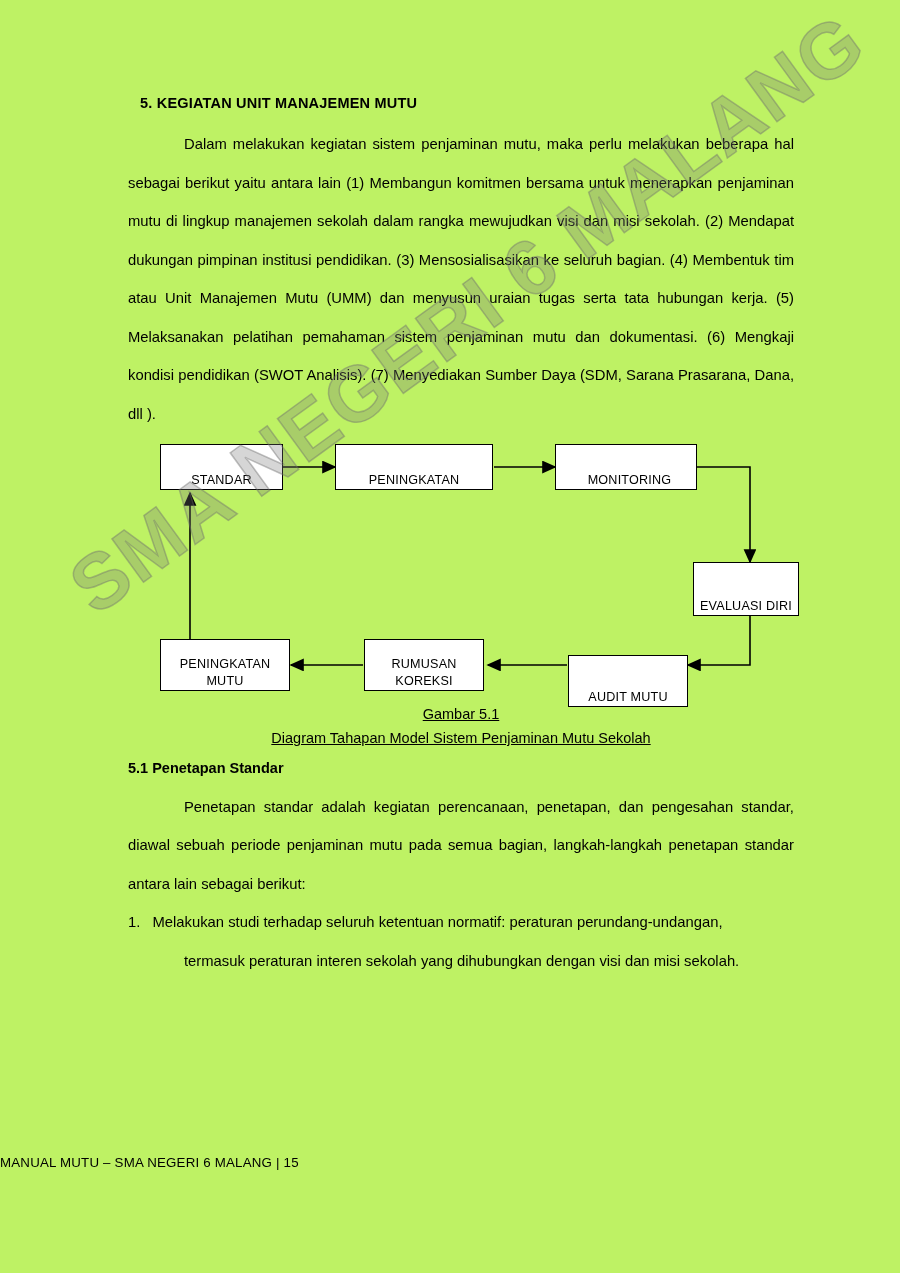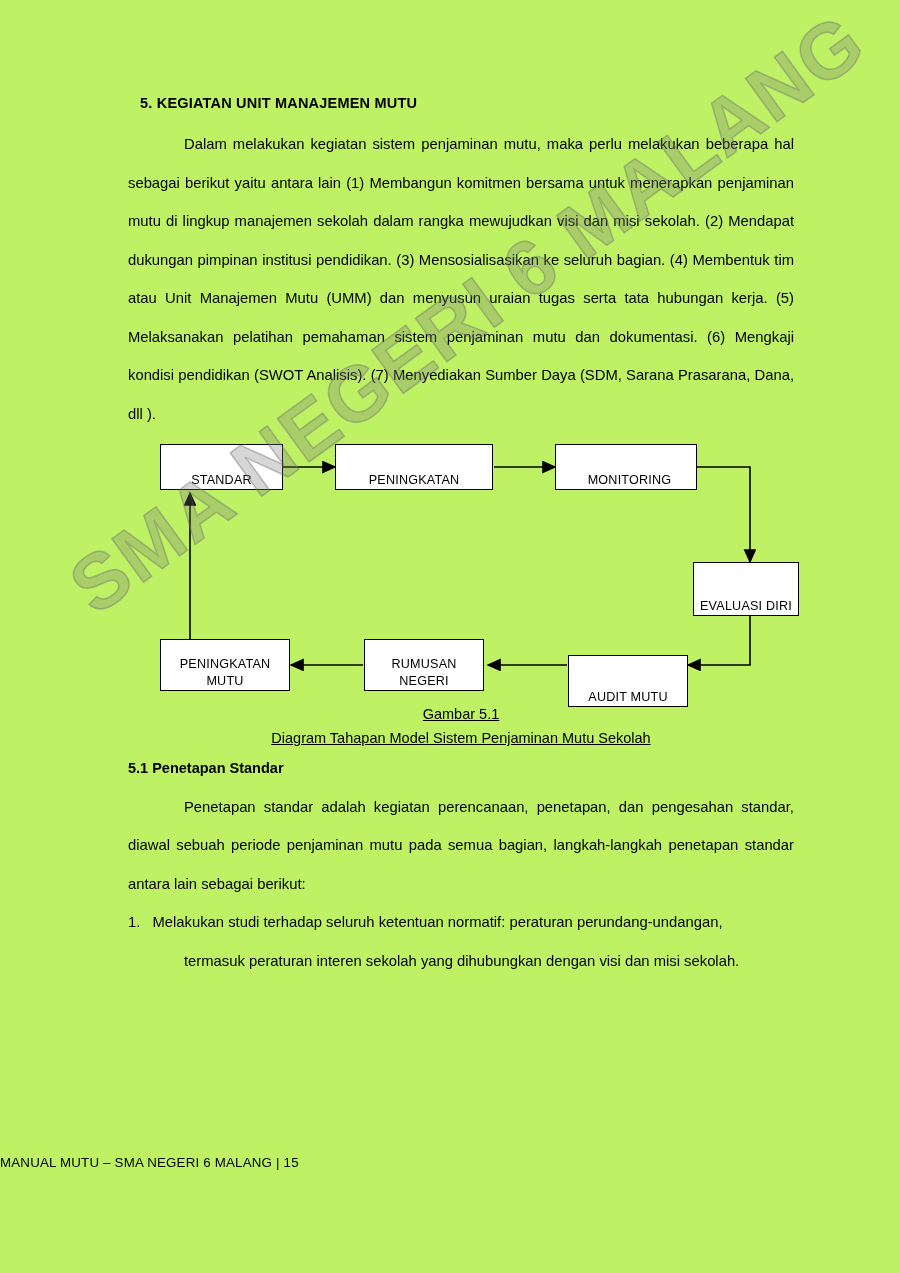--- a/index.html
+++ b/index.html
@@ -186,21 +186,21 @@
 
       <div class="node" style="left:565px; top:123px; width:106px; height:54px;">
         <span>EVALUASI DIRI</span>
       </div>
 
       <div class="node" style="left:440px; top:216px; width:120px; height:52px;">
         <span>AUDIT MUTU</span>
       </div>
 
       <div class="node" style="left:236px; top:200px; width:120px; height:52px;">
-        <span>RUMUSAN NEGERI</span>
+        <span>RUMUSAN KOREKSI</span>
       </div>
 
       <div class="node" style="left:32px; top:200px; width:130px; height:52px;">
         <span>PENINGKATAN MUTU</span>
       </div>
     </div>
 
     <div class="caption">Gambar 5.1</div>
     <div class="caption">Diagram Tahapan Model Sistem Penjaminan Mutu Sekolah</div>
 

